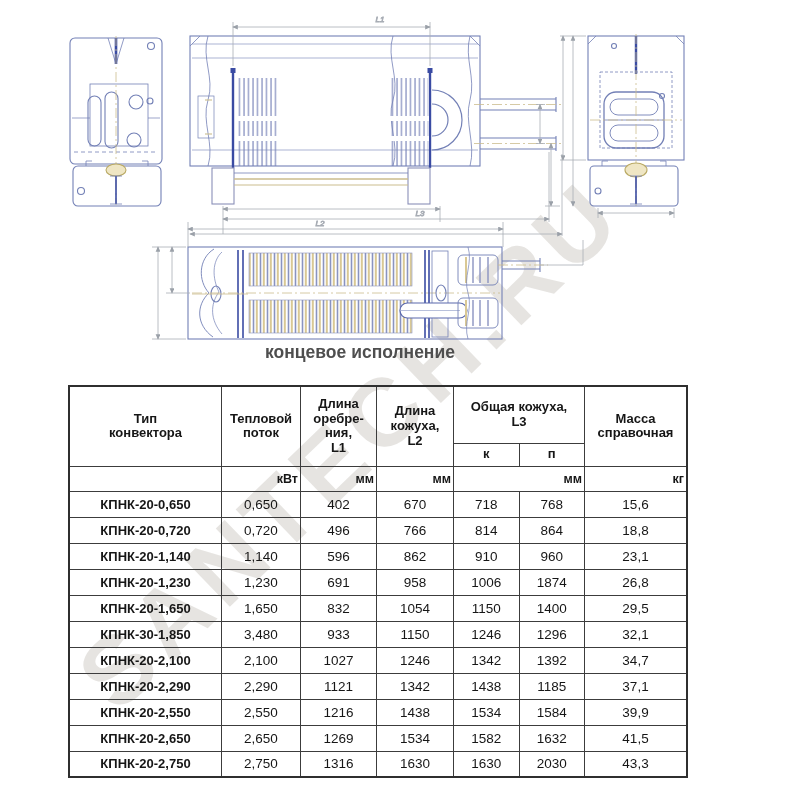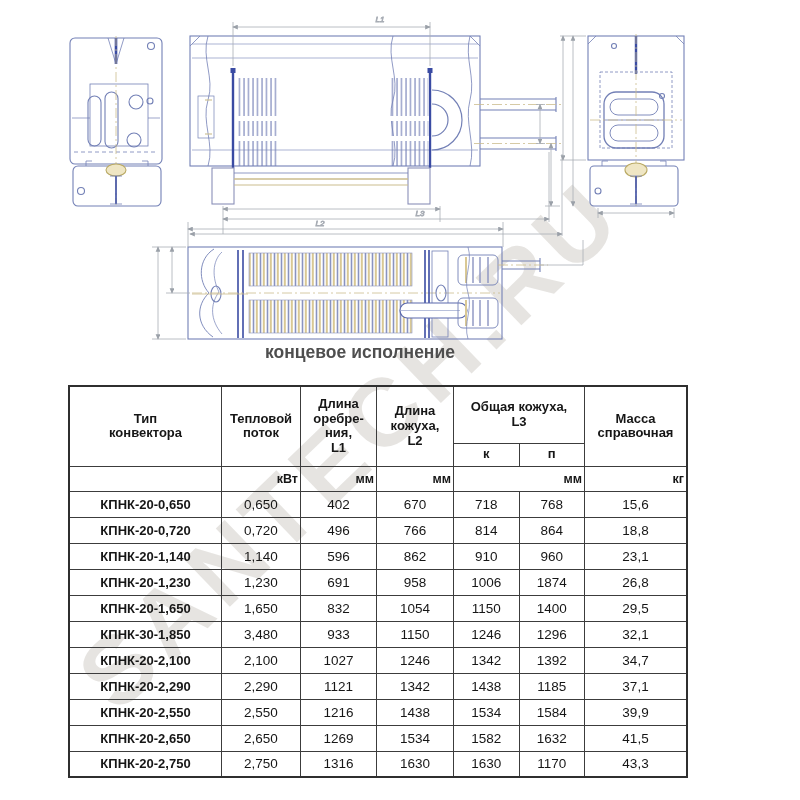--- a/index.html
+++ b/index.html
@@ -375,19 +375,19 @@
           <td>1582</td>
           <td>1632</td>
           <td>41,5</td>
         </tr>
         <tr class="datarow">
           <td class="type">КПНК-20-2,750</td>
           <td>2,750</td>
           <td>1316</td>
           <td>1630</td>
           <td>1630</td>
-          <td>1170</td>
+          <td>2030</td>
           <td>43,3</td>
         </tr>
       </tbody>
   </table>
 
 </div>
 
 </body></html>

